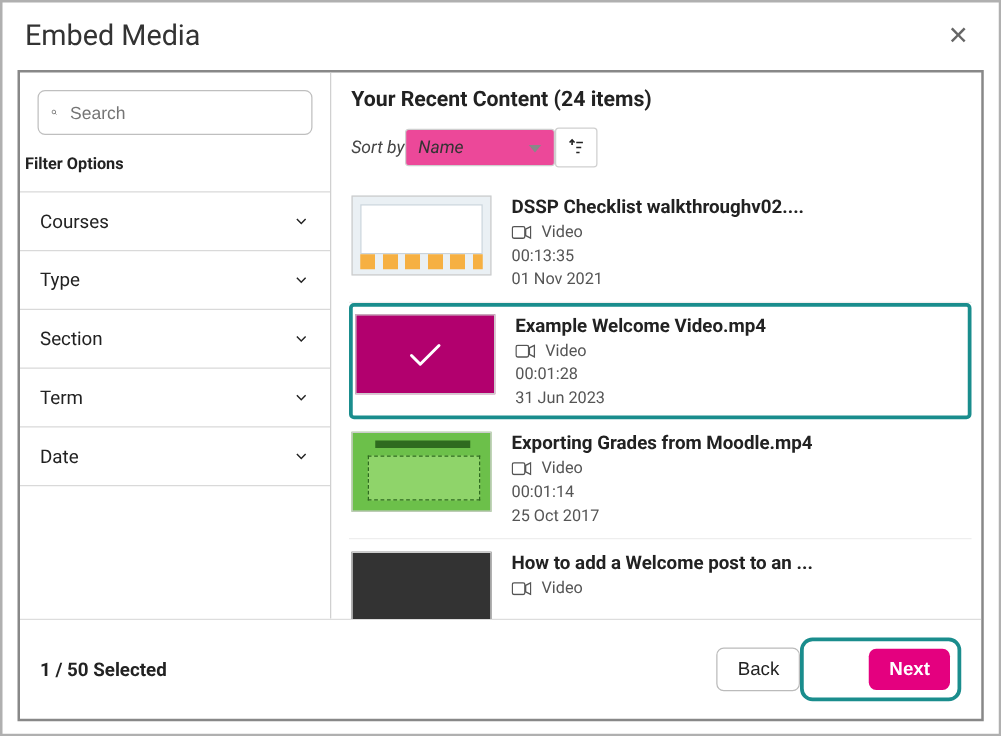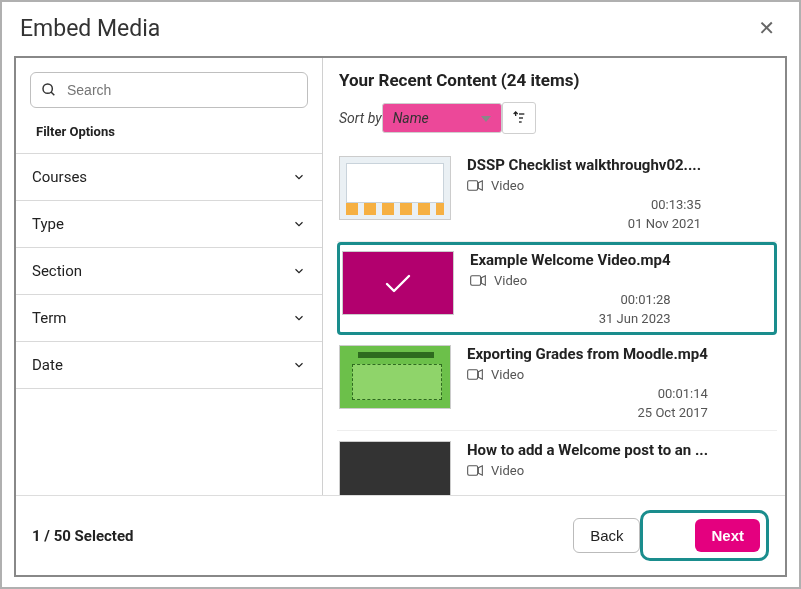--- a/index.html
+++ b/index.html
@@ -3,35 +3,35 @@
 <meta charset="utf-8">
 <style>
   * { box-sizing: border-box; }
   html, body { margin: 0; padding: 0; font-family: -apple-system, BlinkMacSystemFont, "Segoe UI", Roboto, Arial, sans-serif; background: #fff; color: #1a1a1a; }
   .modal { width: 801px; height: 589px; border: 2px solid #b0b0b0; position: relative; display: flex; flex-direction: column; }
   .modal-header { display: flex; align-items: center; justify-content: space-between; padding: 10px 18px 12px 18px; }
   .modal-title { font-size: 23px; font-weight: 400; color: #333; }
   .close-x { font-size: 20px; color: #666; cursor: pointer; padding: 4px 6px; }
   .panel-wrap { flex: 1; margin: 0 12px 10px 12px; border: 2px solid #888; display: flex; flex-direction: column; overflow: hidden; }
   .panel-body { flex: 1; display: flex; overflow: hidden; }
-  .sidebar { width: 307px; border-right: 1px solid #d0d0d0; display: flex; flex-direction: column; }
+  .sidebar { width: 249px; border-right: 1px solid #d0d0d0; display: flex; flex-direction: column; }
   .search-row { padding: 14px 14px 10px 14px; }
   .search-box { width: 100%; height: 36px; border: 1px solid #bfbfbf; border-radius: 6px; display: flex; align-items: center; padding: 0 10px; gap: 8px; }
   .search-box input { flex: 1; border: none; outline: none; font-size: 14px; color: #555; background: transparent; }
-  .filter-label { font-size: 13px; font-weight: 700; color: #222; padding: 6px 16px 14px 20px; }
+  .filter-label { font-size: 13px; font-weight: 700; color: #222; padding: 6px 16px 14px 4px; }
   .facet { border-top: 1px solid #d9d9d9; padding: 14px 16px; display: flex; align-items: center; justify-content: space-between; font-size: 15px; color: #222; cursor: pointer; }
   .facet:last-of-type { border-bottom: 1px solid #d9d9d9; }
   .chev { width: 14px; height: 14px; display: inline-block; }
   .content { flex: 1; display: flex; flex-direction: column; overflow: hidden; padding: 10px 4px 0 14px; position: relative; }
   .content-header { font-size: 17px; font-weight: 700; color: #222; padding: 2px 0 12px 2px; }
   .sort-row { display: flex; align-items: center; padding: 0 0 12px 2px; font-size: 14px; color: #444; font-style: italic; }
   .select { border: 1px solid #cfcfcf; border-radius: 3px; padding: 6px 28px 6px 10px; font-size: 14px; color: #333; position: relative; min-width: 120px; background: #ec4899; }
   .select::after { content: ""; position: absolute; right: 10px; top: 12px; width: 0; height: 0; border-left: 5px solid transparent; border-right: 5px solid transparent; border-top: 6px solid #888; }
   .sort-btn { border: 1px solid #cfcfcf; border-radius: 3px; width: 34px; height: 32px; background: #fff; display:flex; align-items:center; justify-content:center; cursor:pointer; }
-  .list-wrap { flex: 1; overflow-y: auto; padding-right: 4px; text-align: right; }
+  .list-wrap { flex: 1; overflow-y: auto; padding-right: 4px; }
   .item { display: flex; gap: 16px; padding: 10px 4px 10px 2px; border-bottom: 1px solid #eee; }
   .item.selected { border: 3px solid #1a8d8d; border-radius: 4px; padding: 6px 4px 6px 2px; }
   .thumb { width: 112px; height: 64px; background: #333; border: 1px solid #ccc; flex-shrink: 0; position: relative; }
   .thumb.sel { background: #b2006e; display: flex; align-items: center; justify-content: center; }
   .thumb.green { background: #6cc04a; }
   .thumb.dssp { background: #eaf0f4; }
   .thumb.dssp::after { content:""; position:absolute; left:6px; right:6px; bottom:4px; height:12px; background: repeating-linear-gradient(90deg,#f6b042 0 12px,transparent 12px 18px); }
   .thumb.dssp::before { content:""; position:absolute; left:6px; right:6px; top:6px; height:38px; background:#fff; border:1px solid #c9d3db;}
   .thumb.green::before { content:""; position:absolute; left:18px; top:6px; width:76px; height:6px; background:#2e6b1f;}
   .thumb.green::after { content:""; position:absolute; left:12px; top:18px; width:88px; height:34px; background:#8fd46a; border:1px dashed #2e6b1f;}

